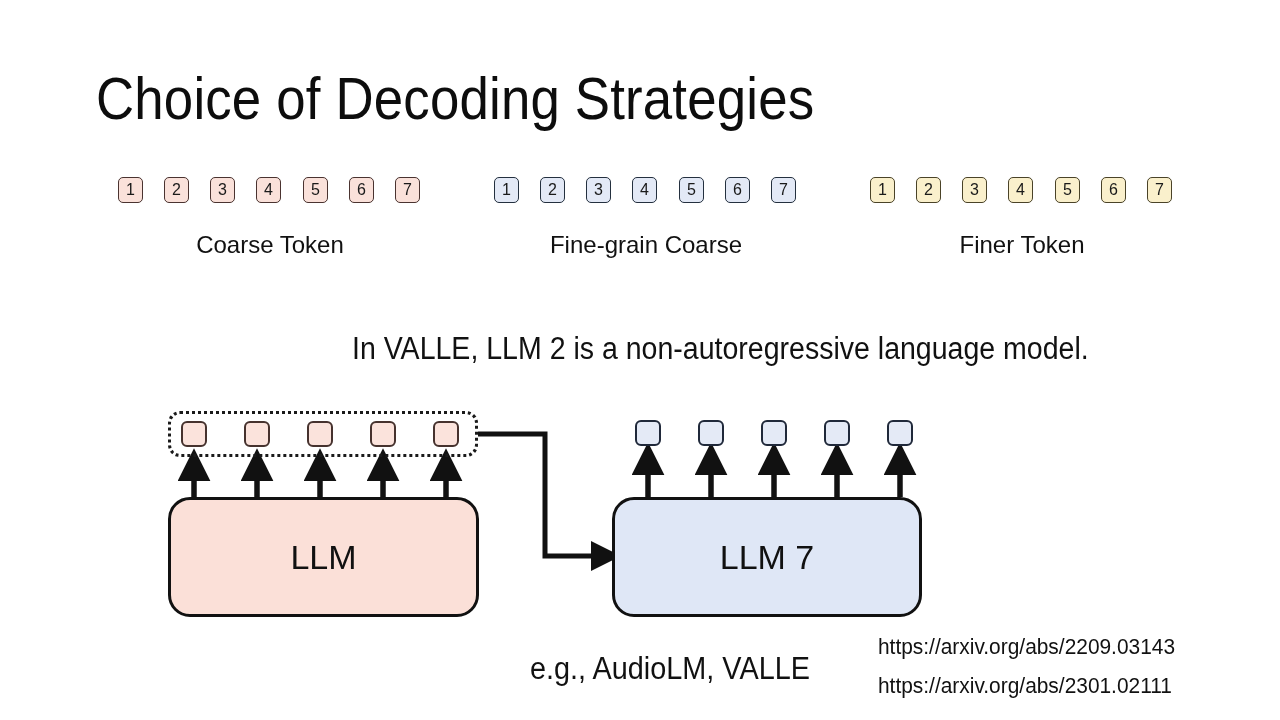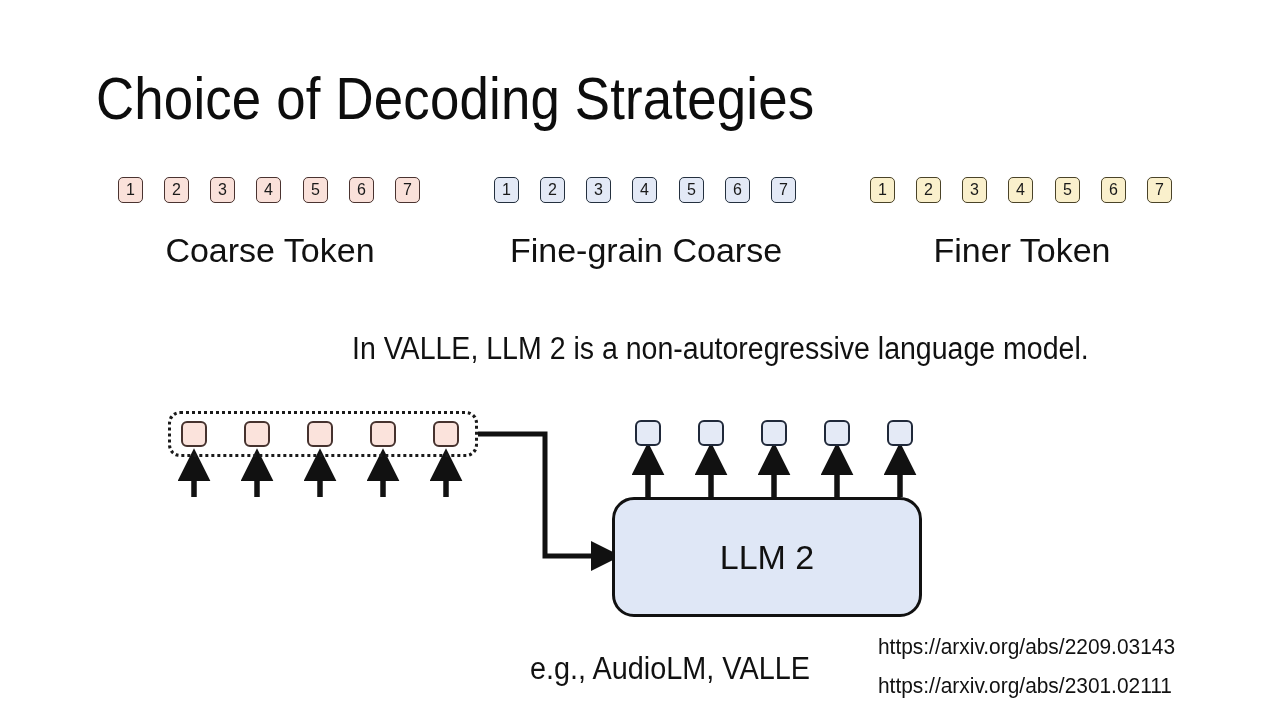--- a/index.html
+++ b/index.html
@@ -57,21 +57,21 @@
   }
   .tokbox.coarse { background: #fae1da; border-color: #4a3330; }
   .tokbox.fine   { background: #e3e9f6; border-color: #24303f; }
   .tokbox.finer  { background: #faf0cc; border-color: #4a4328; }
 
   .token-label {
     position: absolute;
     width: 100%;
     text-align: center;
     top: 54px;
-    font-size: 34px;
+    font-size: 24px;
     font-family: "Liberation Sans", sans-serif;
     color: #111111;
     white-space: nowrap;
   }
 
   
   #sentence {
     position: absolute;
     left: 352px;
     top: 331px;
@@ -238,22 +238,25 @@
     <div class="cell pink" style="left:307px; top:421px;"></div>
     <div class="cell pink" style="left:370px; top:421px;"></div>
     <div class="cell pink" style="left:433px; top:421px;"></div>
 
     <div class="cell blue" style="left:635px; top:420px;"></div>
     <div class="cell blue" style="left:698px; top:420px;"></div>
     <div class="cell blue" style="left:761px; top:420px;"></div>
     <div class="cell blue" style="left:824px; top:420px;"></div>
     <div class="cell blue" style="left:887px; top:420px;"></div>
 
+    <div class="modelbox" id="llm1">
+      <span>LLM</span>
+    </div>
     <div class="modelbox" id="llm2">
-      <span>LLM 2</span>
+      <span>LLM 7</span>
     </div>
   </div>
 
   <div id="eg">e.g., AudioLM, VALLE</div>
   <div class="url" id="url1">https://arxiv.org/abs/2209.03143</div>
   <div class="url" id="url2">https://arxiv.org/abs/2301.02111</div>
 
 </div>
 
 </body></html>

